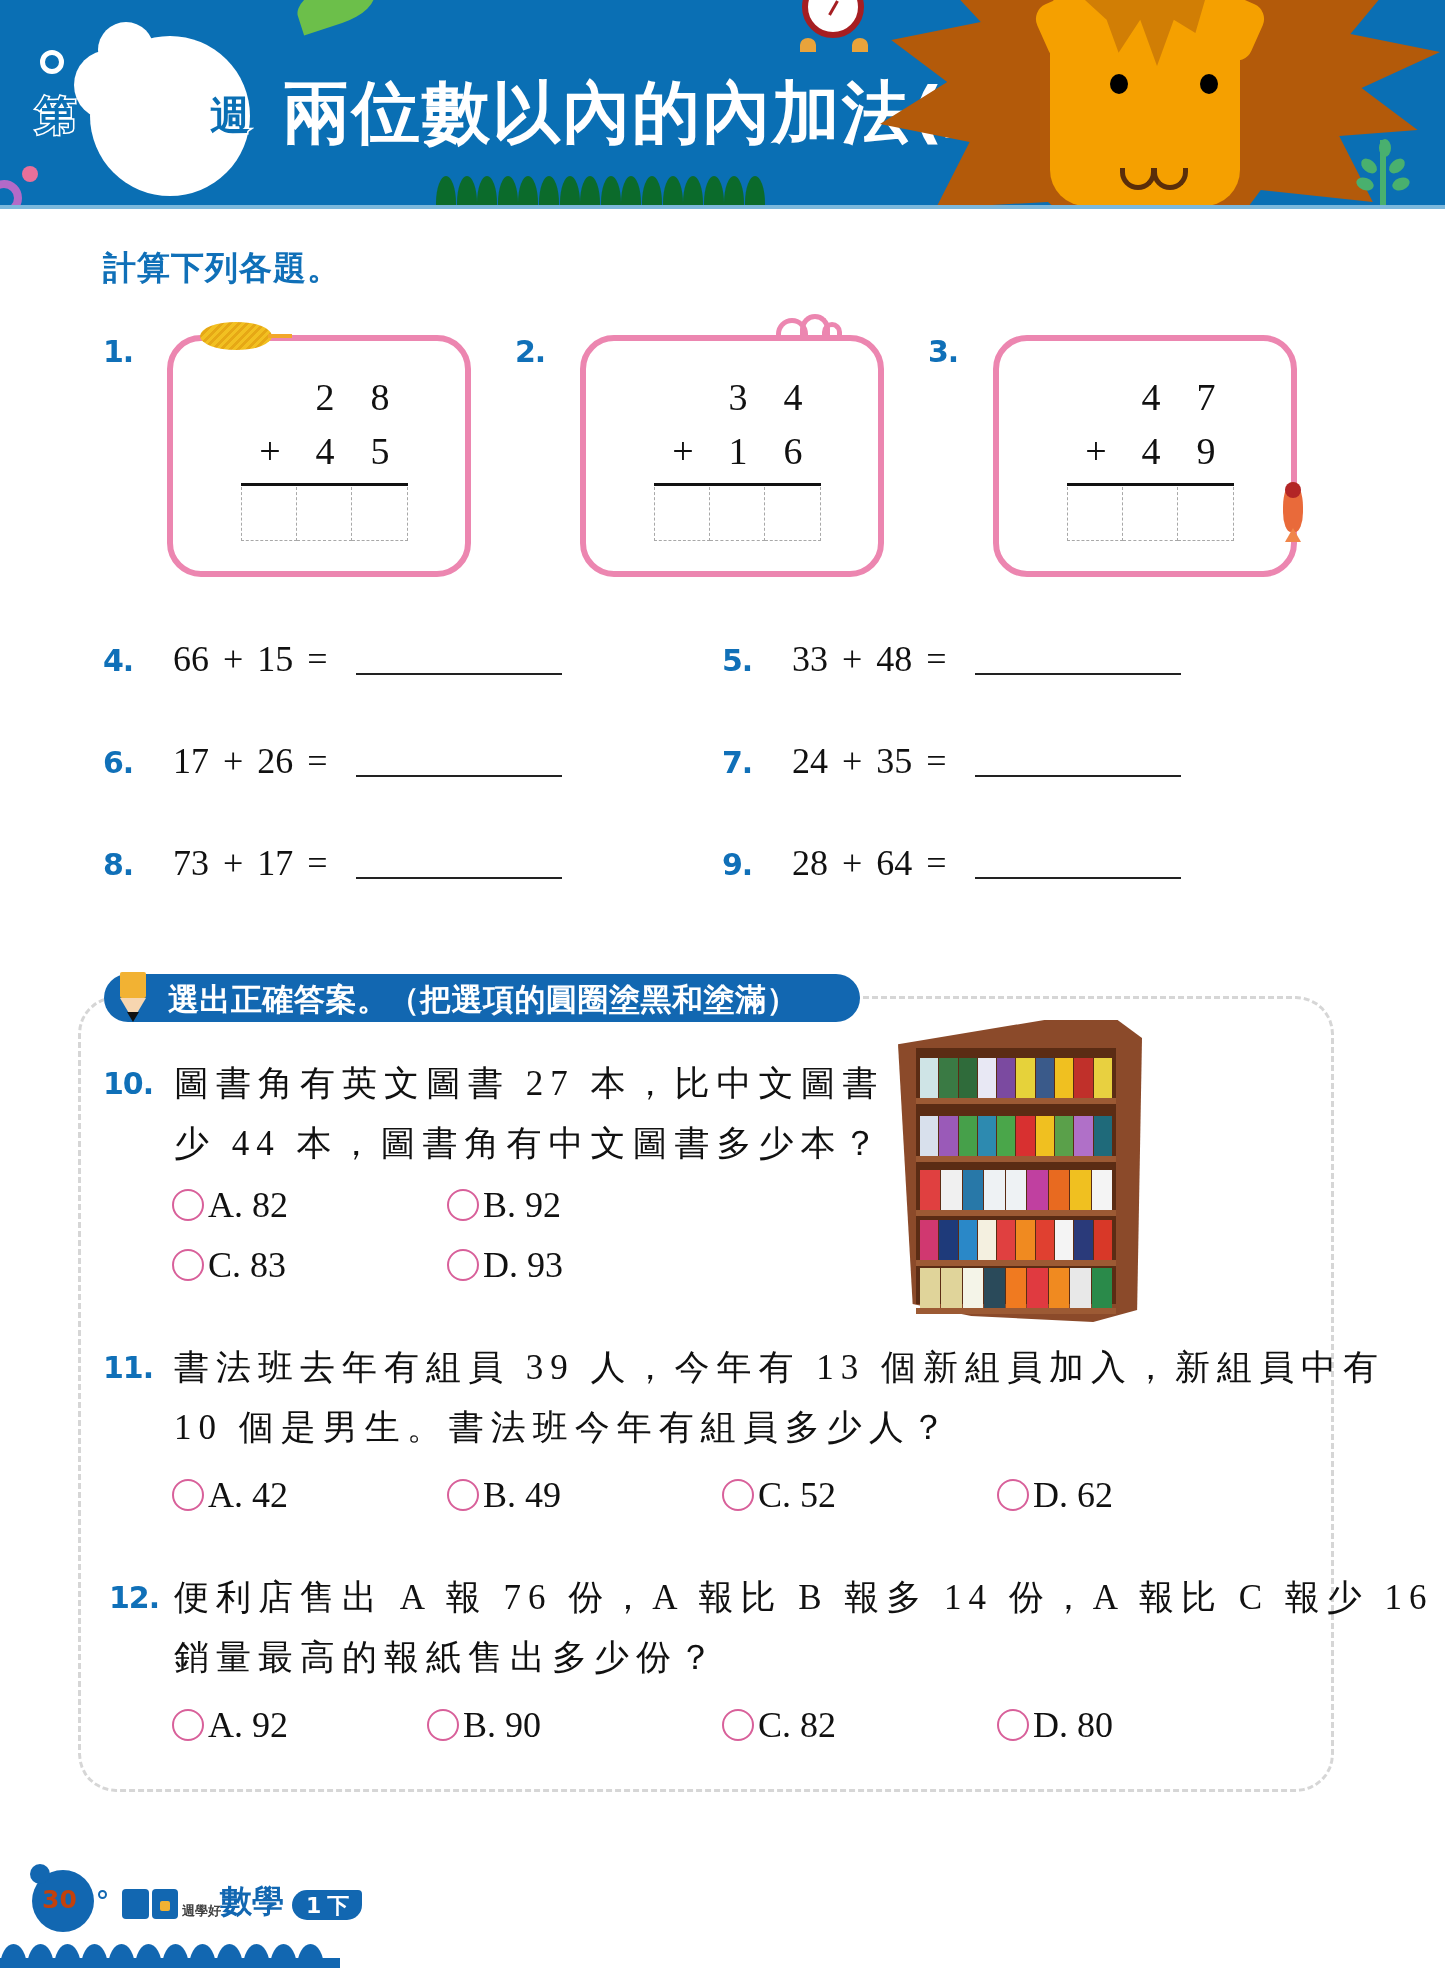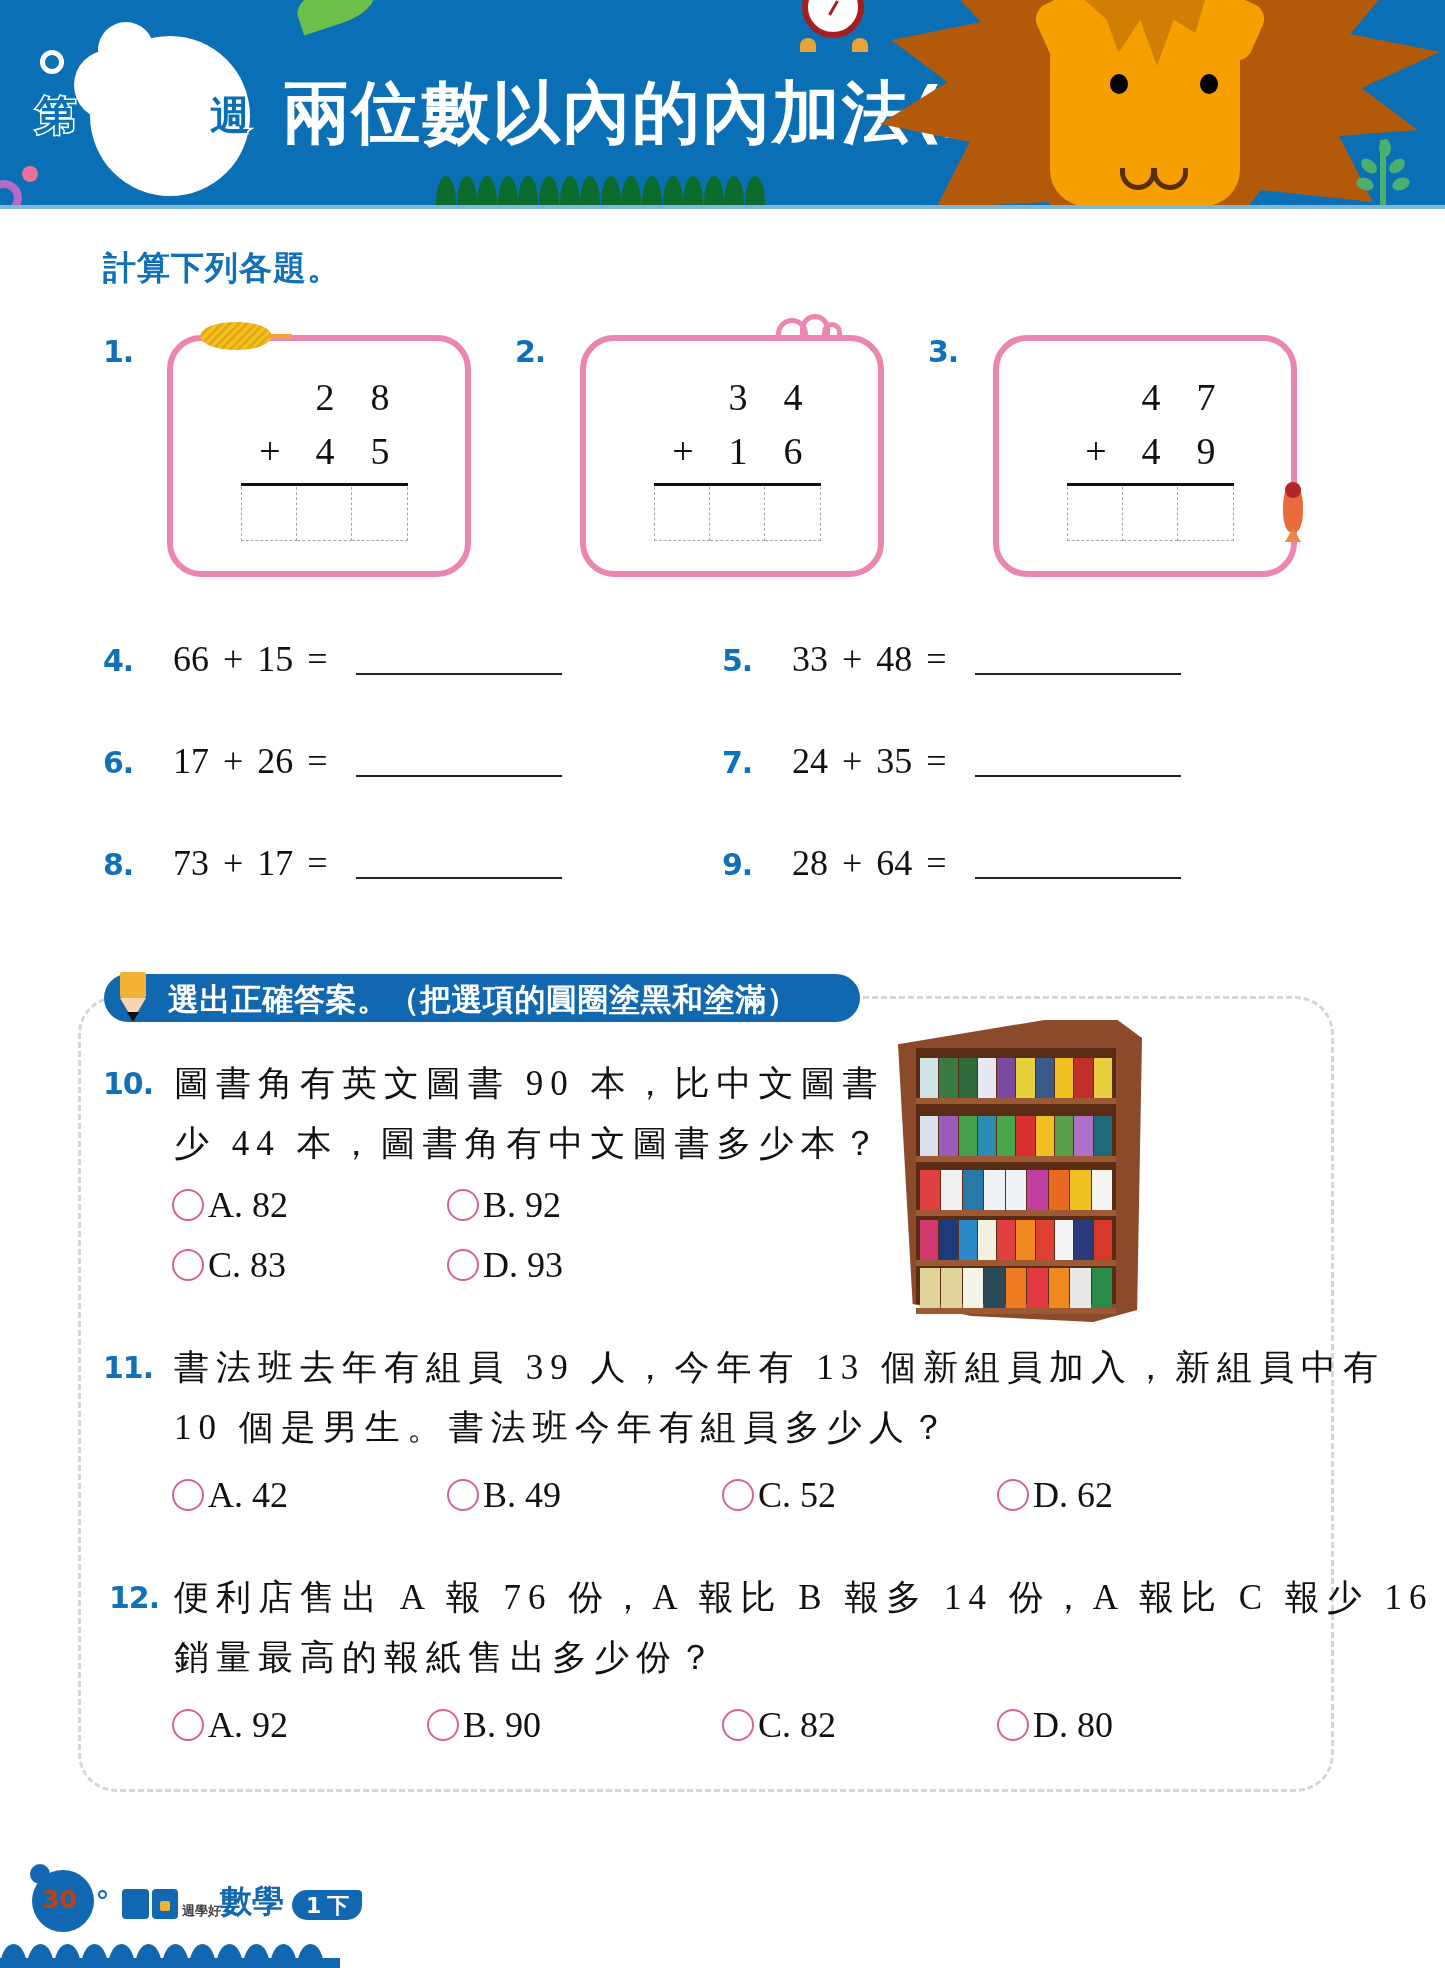--- a/index.html
+++ b/index.html
@@ -339,21 +339,21 @@
       <div class="book" style="background:#2a4a5a"></div>
       <div class="book" style="background:#f07a20"></div>
       <div class="book" style="background:#e03a40"></div>
       <div class="book" style="background:#f08a20"></div>
       <div class="book" style="background:#e8e8e8"></div>
       <div class="book" style="background:#2a8a4a"></div>
   </div>
 </div>
 
 <span class="qnum" style="left:103px;top:1066px">10.</span>
-<span class="qtext" style="left:174px;top:1066px">圖書角有英文圖書 90 本，比中文圖書</span>
+<span class="qtext" style="left:174px;top:1066px">圖書角有英文圖書 27 本，比中文圖書</span>
 <span class="qtext" style="left:174px;top:1126px">少 44 本，圖書角有中文圖書多少本？</span>
 <div class="opt" style="left:172px;top:1184px">
     <span class="radio"></span>
     <span>A. 82</span>
   </div>
 <div class="opt" style="left:447px;top:1184px">
     <span class="radio"></span>
     <span>B. 92</span>
   </div>
 <div class="opt" style="left:172px;top:1244px">

